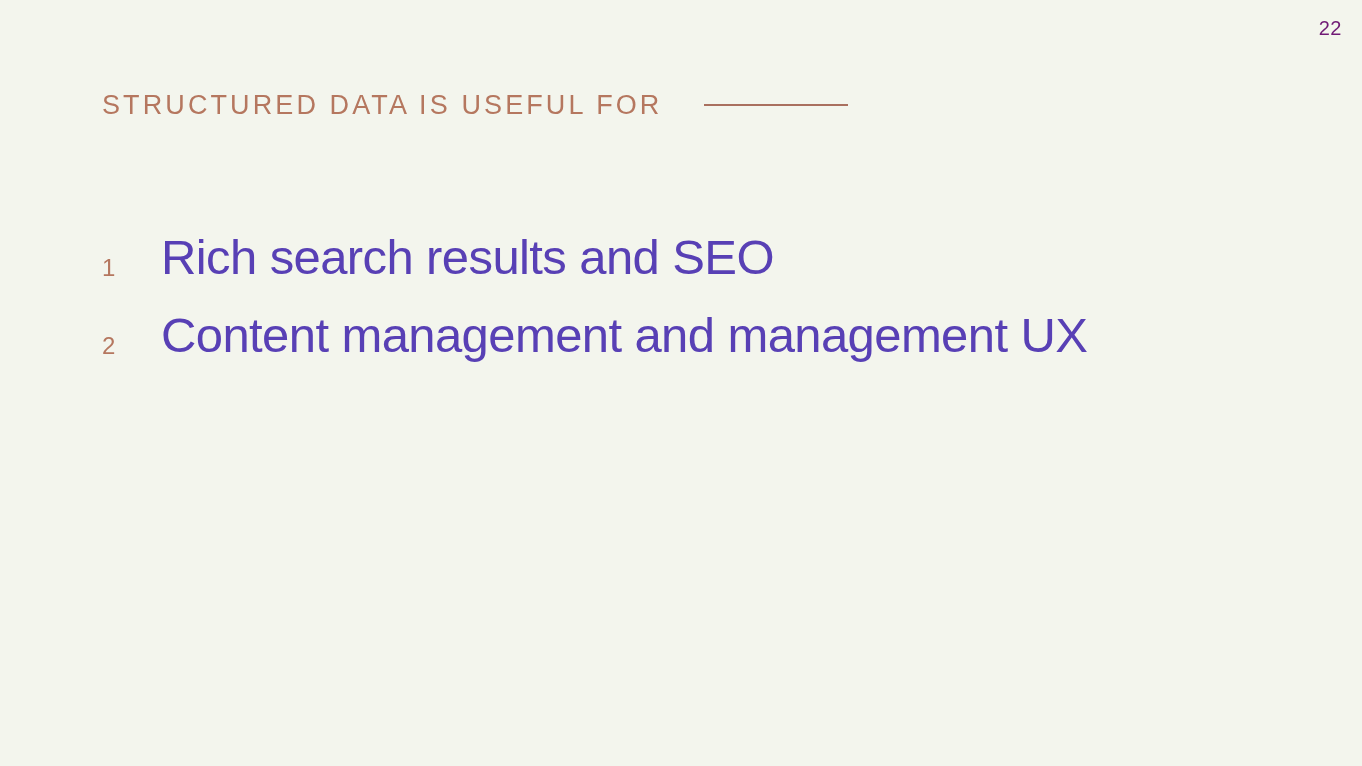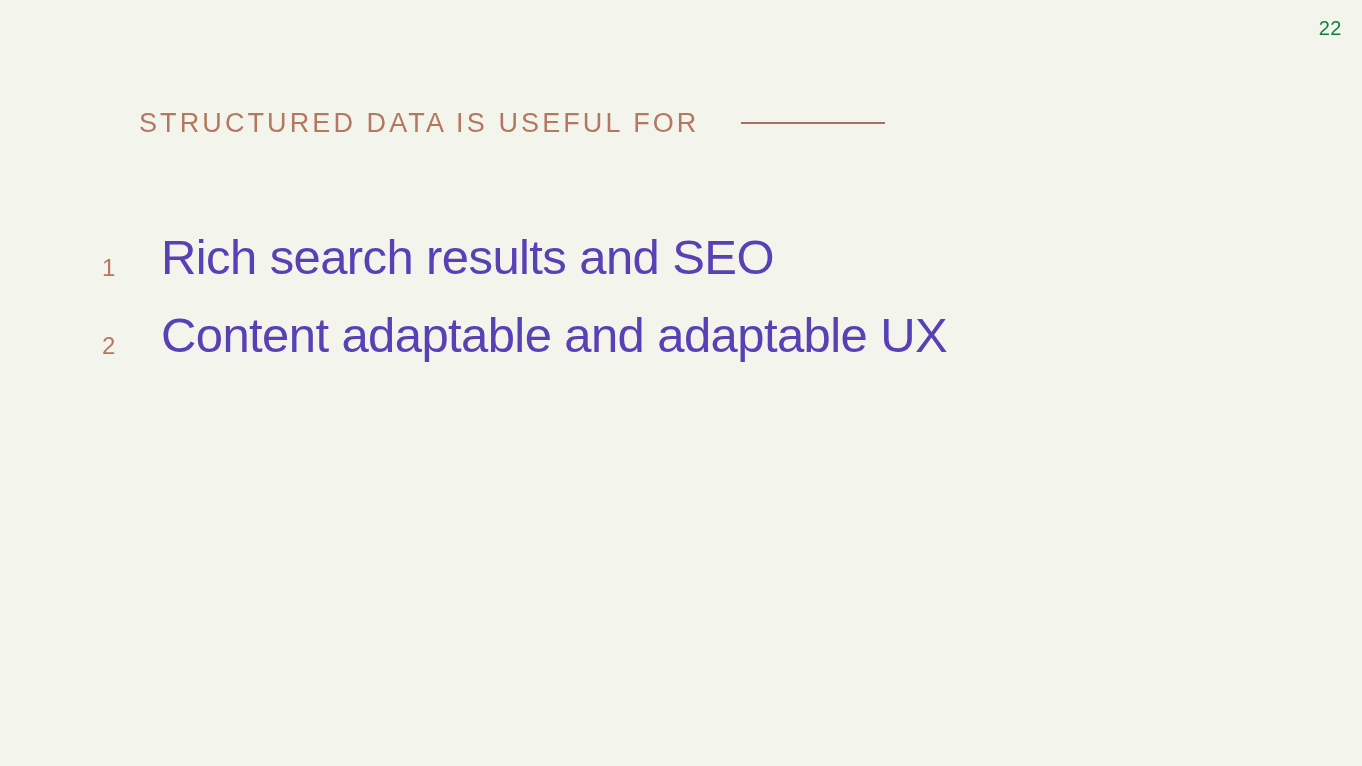--- a/index.html
+++ b/index.html
@@ -22,34 +22,33 @@
     background: #f3f5ed;
   }
 
   
   .page-number {
     position: absolute;
     top: 18px;
     right: 20px;
     font-size: 20px;
     font-weight: 400;
-    color: #15803d;
+    color: #701a75;
     letter-spacing: 0.5px;
     line-height: 1;
   }
 
   
   .header-row {
     position: absolute;
     left: 102px;
-    top: 106px;
+    top: 88px;
     display: flex;
     align-items: center;
     height: 34px;
-    margin-left: 37px;
   }
   .eyebrow-title {
     font-size: 27px;
     font-weight: 400;
     color: #b5775f;
     letter-spacing: 3.1px;
     text-transform: uppercase;
     white-space: nowrap;
     line-height: 1;
   }
@@ -110,18 +109,18 @@
 
   <div class="list">
 
     <div class="list-item">
       <div class="item-number">1</div>
       <div class="item-text">Rich search results and SEO</div>
     </div>
 
     <div class="list-item">
       <div class="item-number">2</div>
-      <div class="item-text">Content adaptable and adaptable UX</div>
+      <div class="item-text">Content management and management UX</div>
     </div>
 
   </div>
 
 </div>
 
 </body></html>

